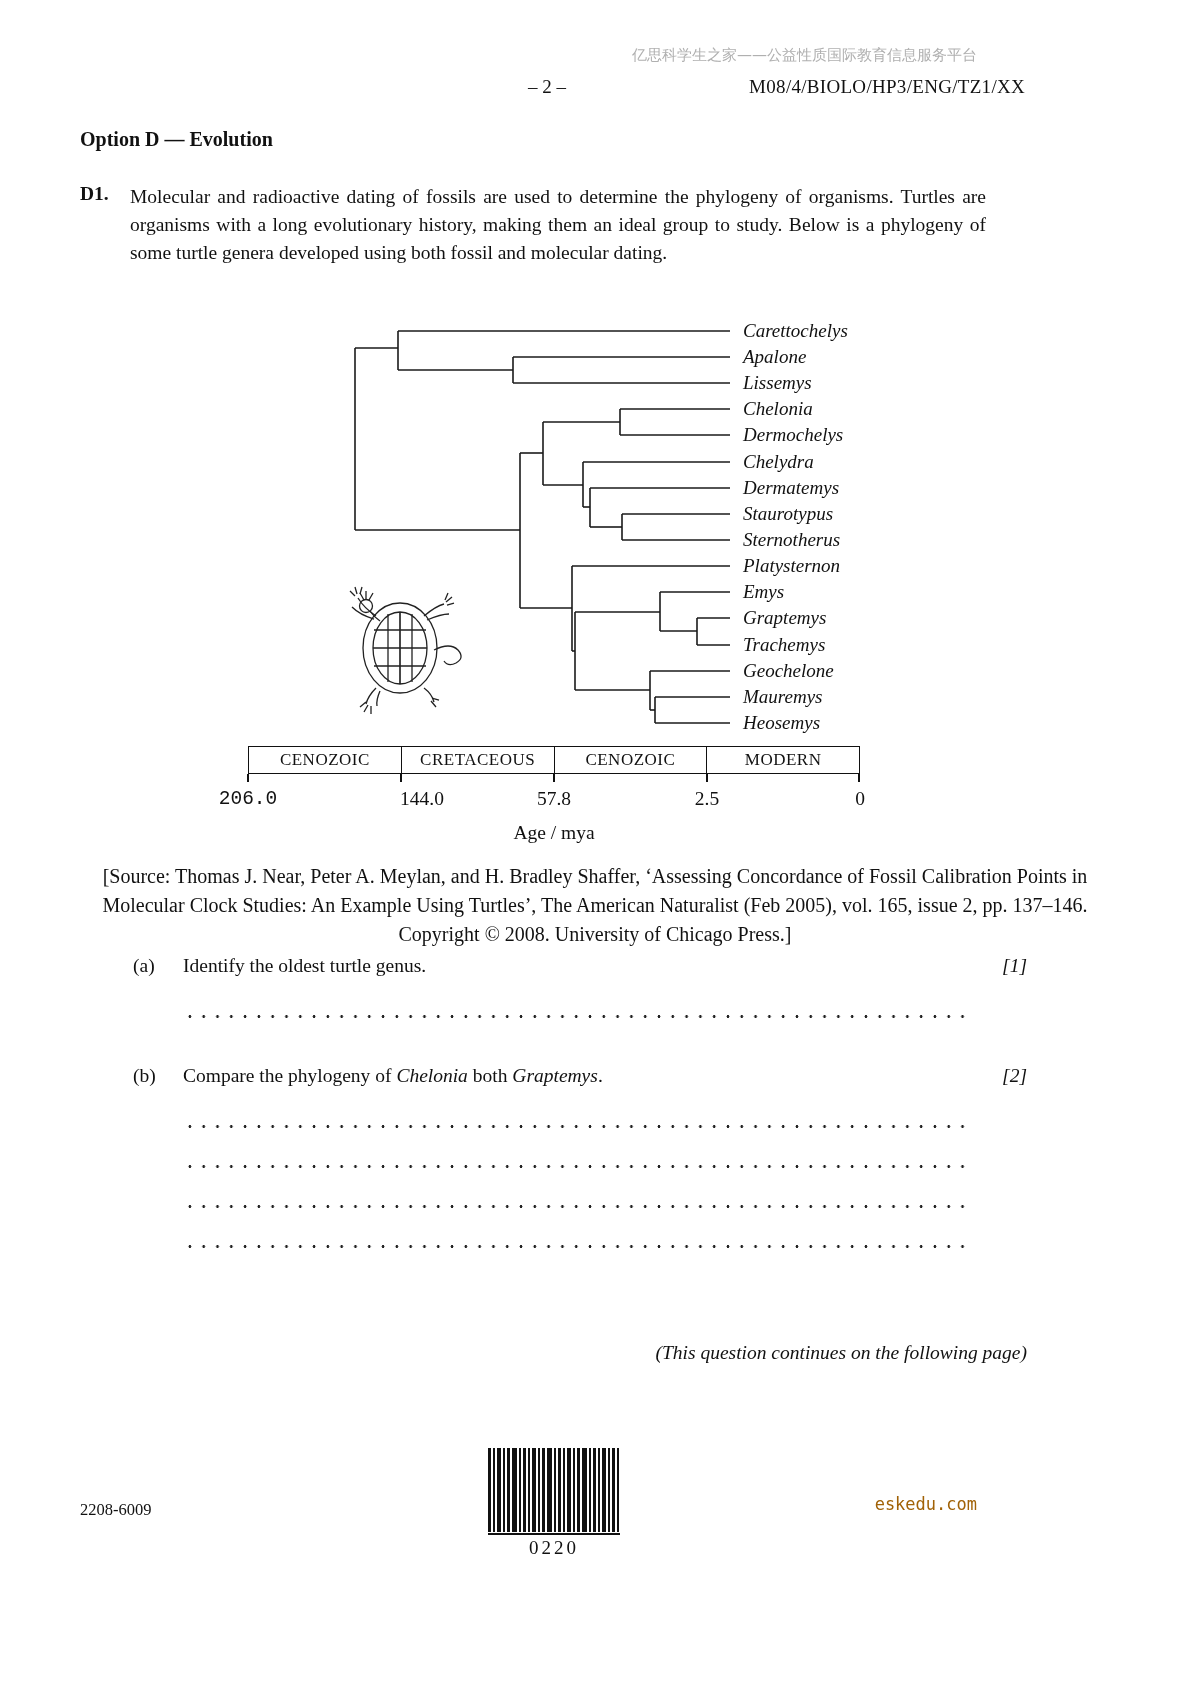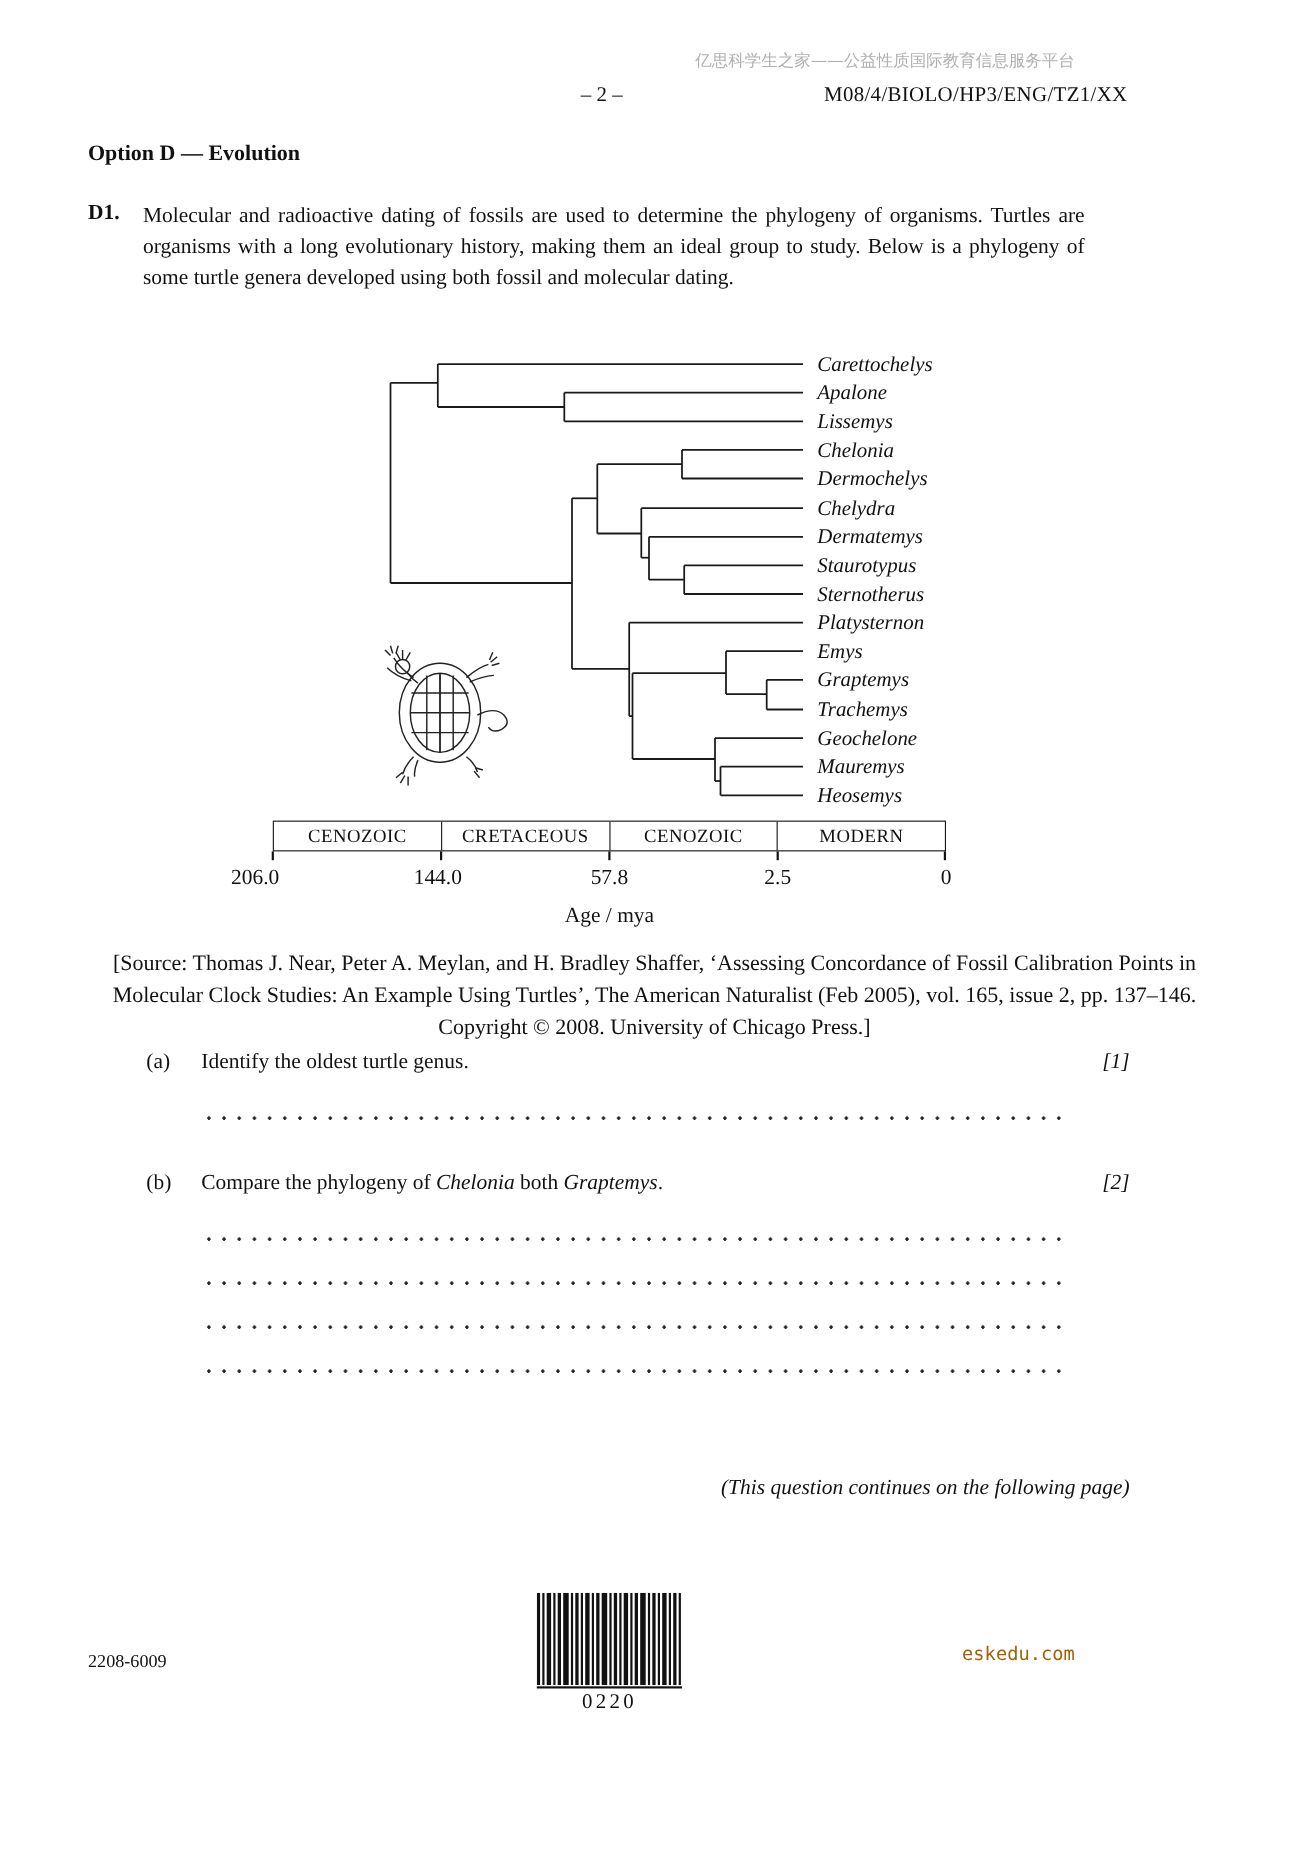--- a/index.html
+++ b/index.html
@@ -161,22 +161,22 @@
     <div class="cell">CENOZOIC</div>
     <div class="cell">CRETACEOUS</div>
     <div class="cell">CENOZOIC</div>
     <div class="cell">MODERN</div>
   </div>
   <div class="abs tick" style="left:247px;"></div>
   <div class="abs tick" style="left:400px;"></div>
   <div class="abs tick" style="left:553px;"></div>
   <div class="abs tick" style="left:706px;"></div>
   <div class="abs tick" style="left:858px;"></div>
-  <div class="abs age" style="left:232px;">206.0</div>
-  <div class="abs age" style="left:398px;text-align:right;">144.0</div>
+  <div class="abs age" style="left:248px;font-family:Liberation Mono, monospace;">206.0</div>
+  <div class="abs age" style="left:422px;text-align:right;">144.0</div>
   <div class="abs age" style="left:554px;">57.8</div>
   <div class="abs age" style="left:707px;">2.5</div>
   <div class="abs age" style="left:860px;">0</div>
   <div class="abs axis-label">Age / mya</div>
 
   <div class="abs source">[Source: Thomas J. Near, Peter A. Meylan, and H. Bradley Shaffer, ‘Assessing Concordance of Fossil Calibration Points in Molecular Clock Studies: An Example Using Turtles’, The American Naturalist (Feb 2005), vol. 165, issue 2, pp. 137–146. Copyright © 2008. University of Chicago Press.]</div>
 
   <div class="abs part-label" style="top:955px;">(a)</div>
   <div class="abs part-text" style="top:955px;">Identify the oldest turtle genus.</div>
   <div class="abs marks" style="top:955px;">[1]</div>

